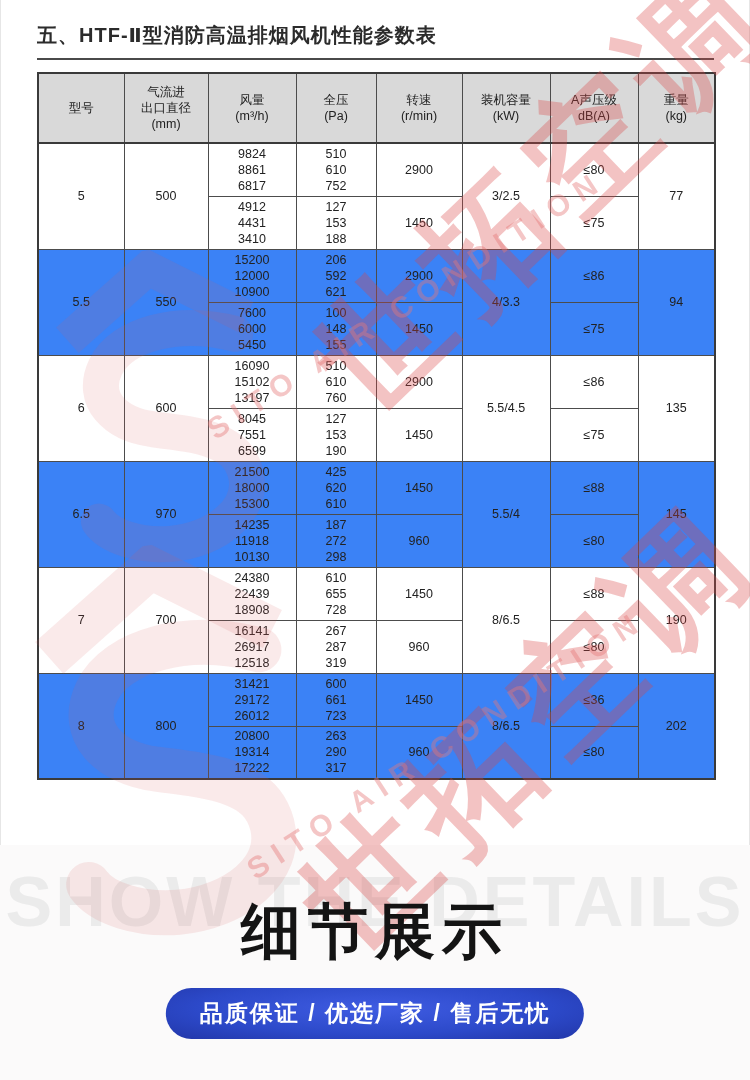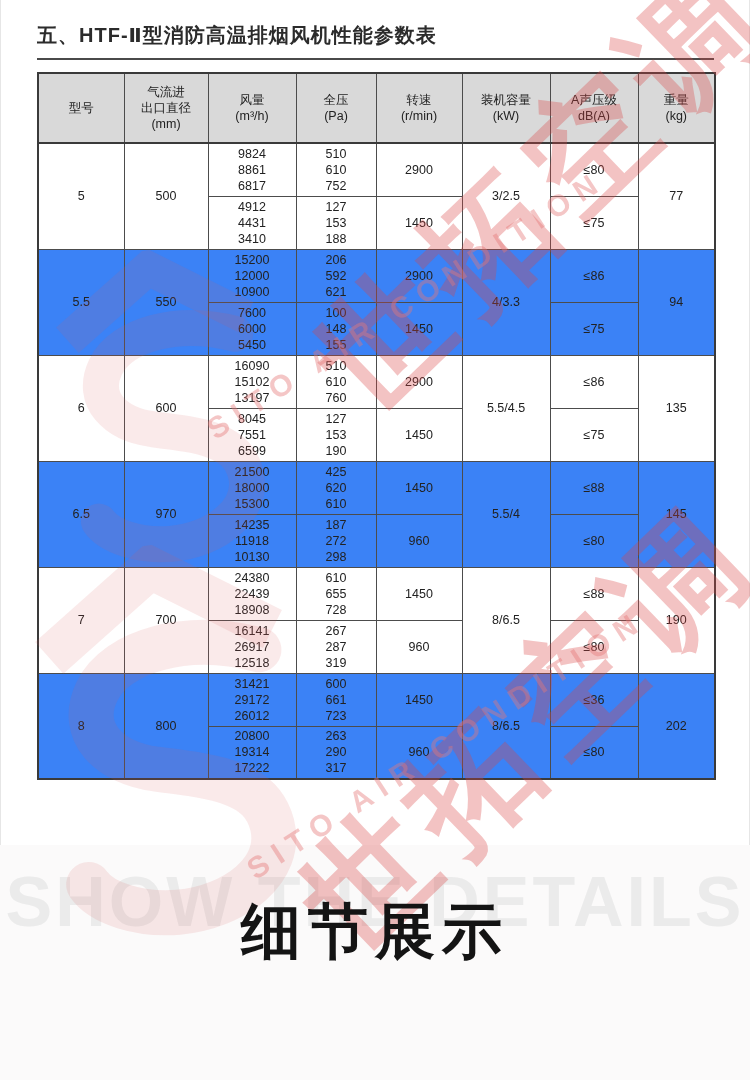--- a/index.html
+++ b/index.html
@@ -436,14 +436,15 @@
       <path d="M205 95 C150 72 92 80 72 110 C52 140 74 168 110 178 C158 191 192 200 196 235 C200 272 158 296 112 294 C80 292 52 278 44 262" fill="none" stroke="currentColor" stroke-width="36" stroke-linecap="round"></path>
     </svg>
     <div class="wm-cn wm-cn-1">世拓空调</div>
     <div class="wm-en wm-en-1">SITO AIR CONDITION</div>
     <div class="wm-cn wm-cn-2">世拓空调</div>
     <div class="wm-en wm-en-2">SITO AIR CONDITION</div>
   </div>
 
   <div class="show-details">SHOW THE DETAILS</div>
   <div class="detail-heading">细节展示</div>
+  <div class="quality-banner">品质保证 / 优选厂家 / 售后无忧</div>
 
 </div>
 
 </body></html>

